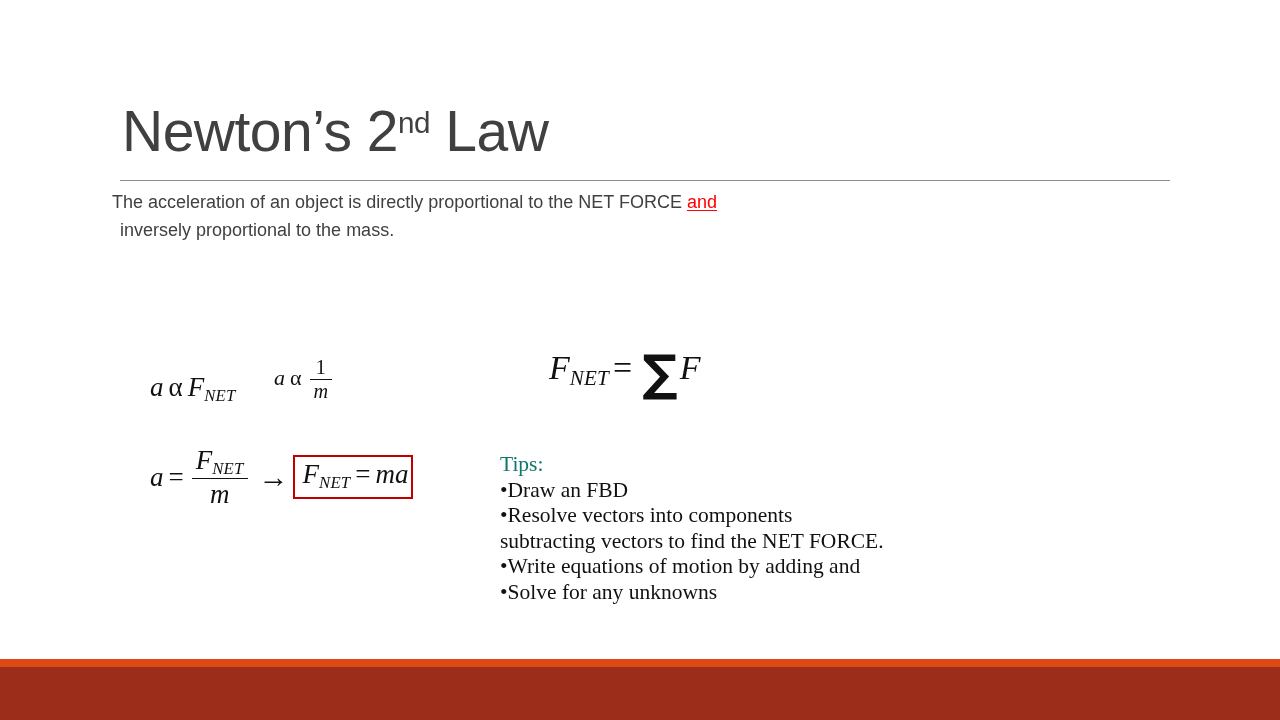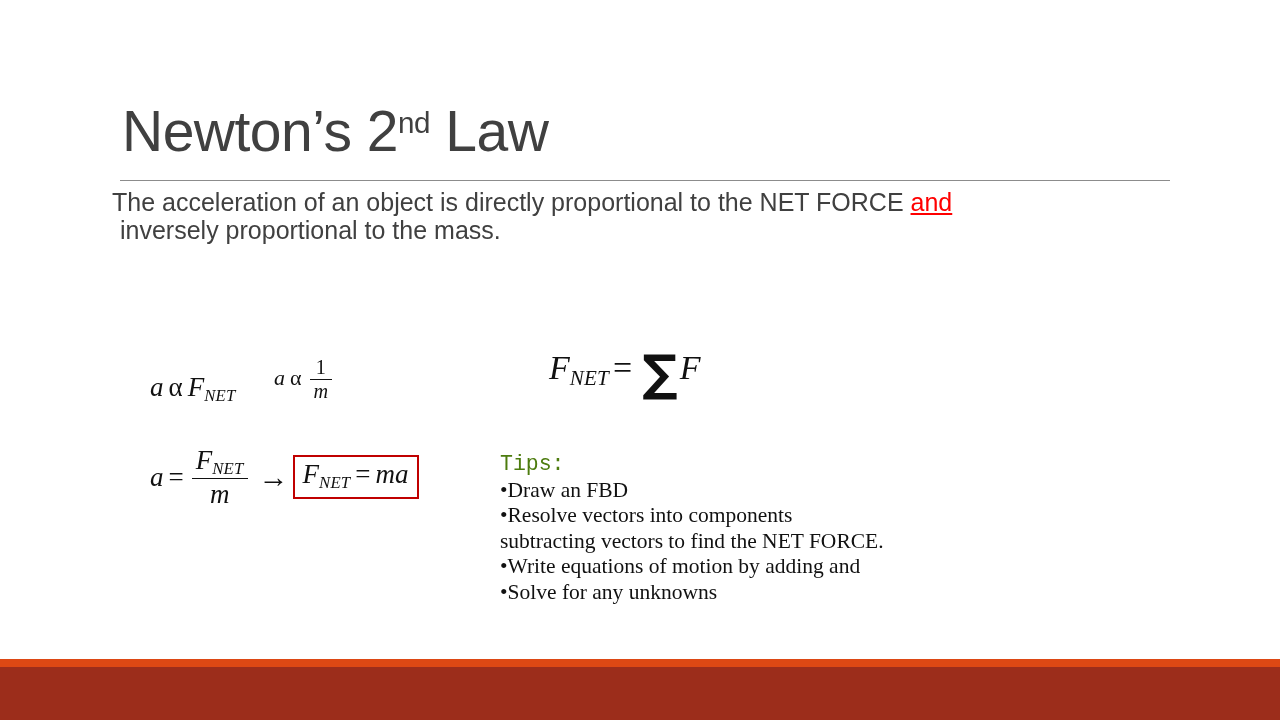--- a/index.html
+++ b/index.html
@@ -48,21 +48,21 @@
     background: #8c8c8c;
   }
 
   
   .body-text {
     position: absolute;
     left: 112px;
     top: 188px;
     width: 880px;
     font-family: "Liberation Sans", sans-serif;
-    font-size: 25px;
+    font-size: 18px;
     line-height: 28px;
     color: #404040;
   }
   .body-text .l2 {
     display: block;
     padding-left: 8px;
   }
   .emph-and {
     color: #ff0000;
     text-decoration: underline;
@@ -126,21 +126,21 @@
     align-items: center;
   }
   .arrow {
     font-style: normal;
     font-size: 30px;
     margin: 0 4px 0 8px;
     letter-spacing: -2px;
   }
   .boxed {
     border: 2.5px solid #c00000;
-    padding: 4px 8px 6px 8px;
+    padding: 4px 2px 6px 8px;
     margin-left: 2px;
     line-height: 1;
   }
 
   
   .eq-sum {
     left: 549px;
     top: 344px;
     font-size: 34px;
   }
@@ -162,23 +162,22 @@
     position: absolute;
     left: 500px;
     top: 452px;
     width: 520px;
     font-family: "Liberation Serif", "DejaVu Serif", serif;
     font-size: 21.5px;
     line-height: 25.5px;
     color: #111111;
   }
   .tips-heading {
-    color: #4d7c0f;
-    display: block;
-    font-family: Liberation Mono, monospace;
+    color: #0f766e;
+    display: block;
   }
   .tips-line {
     display: block;
     white-space: pre-wrap;
   }
 
   
   .bar-accent {
     position: absolute;
     left: 0;

